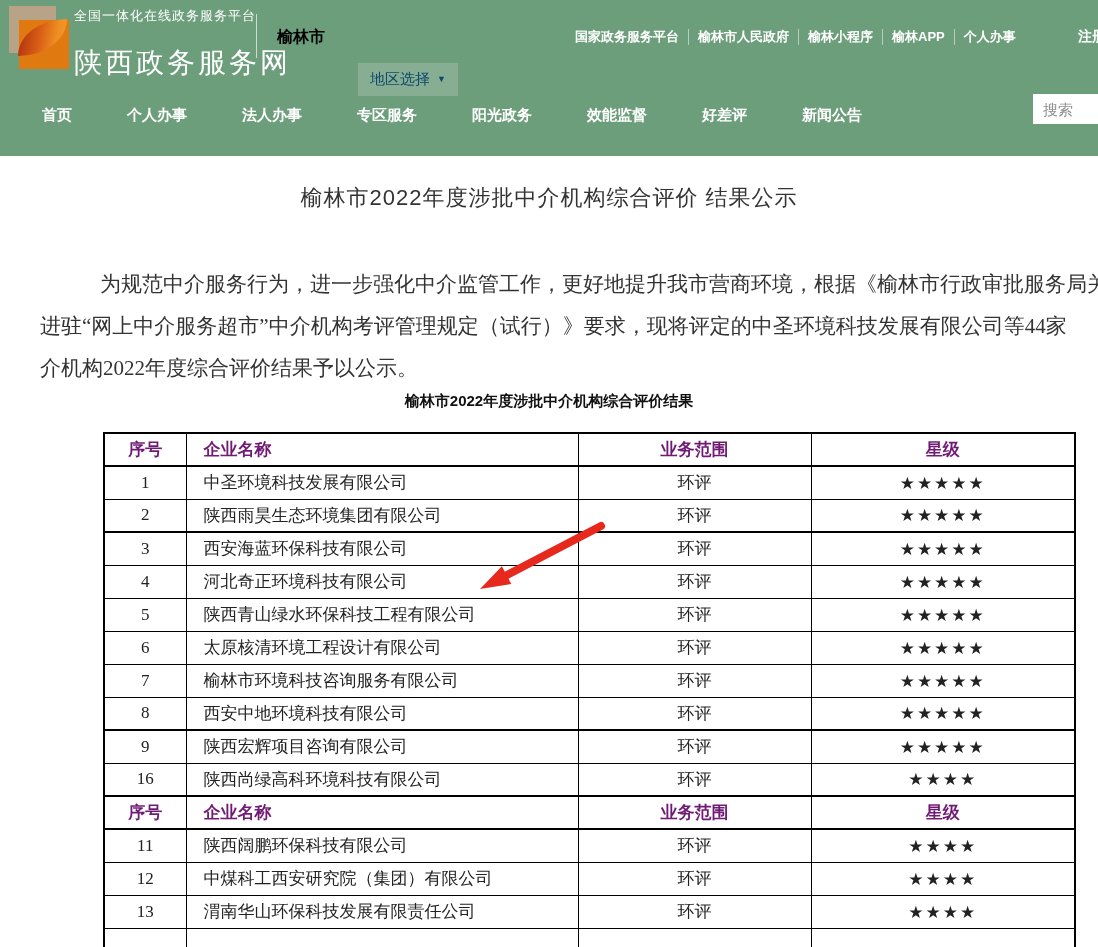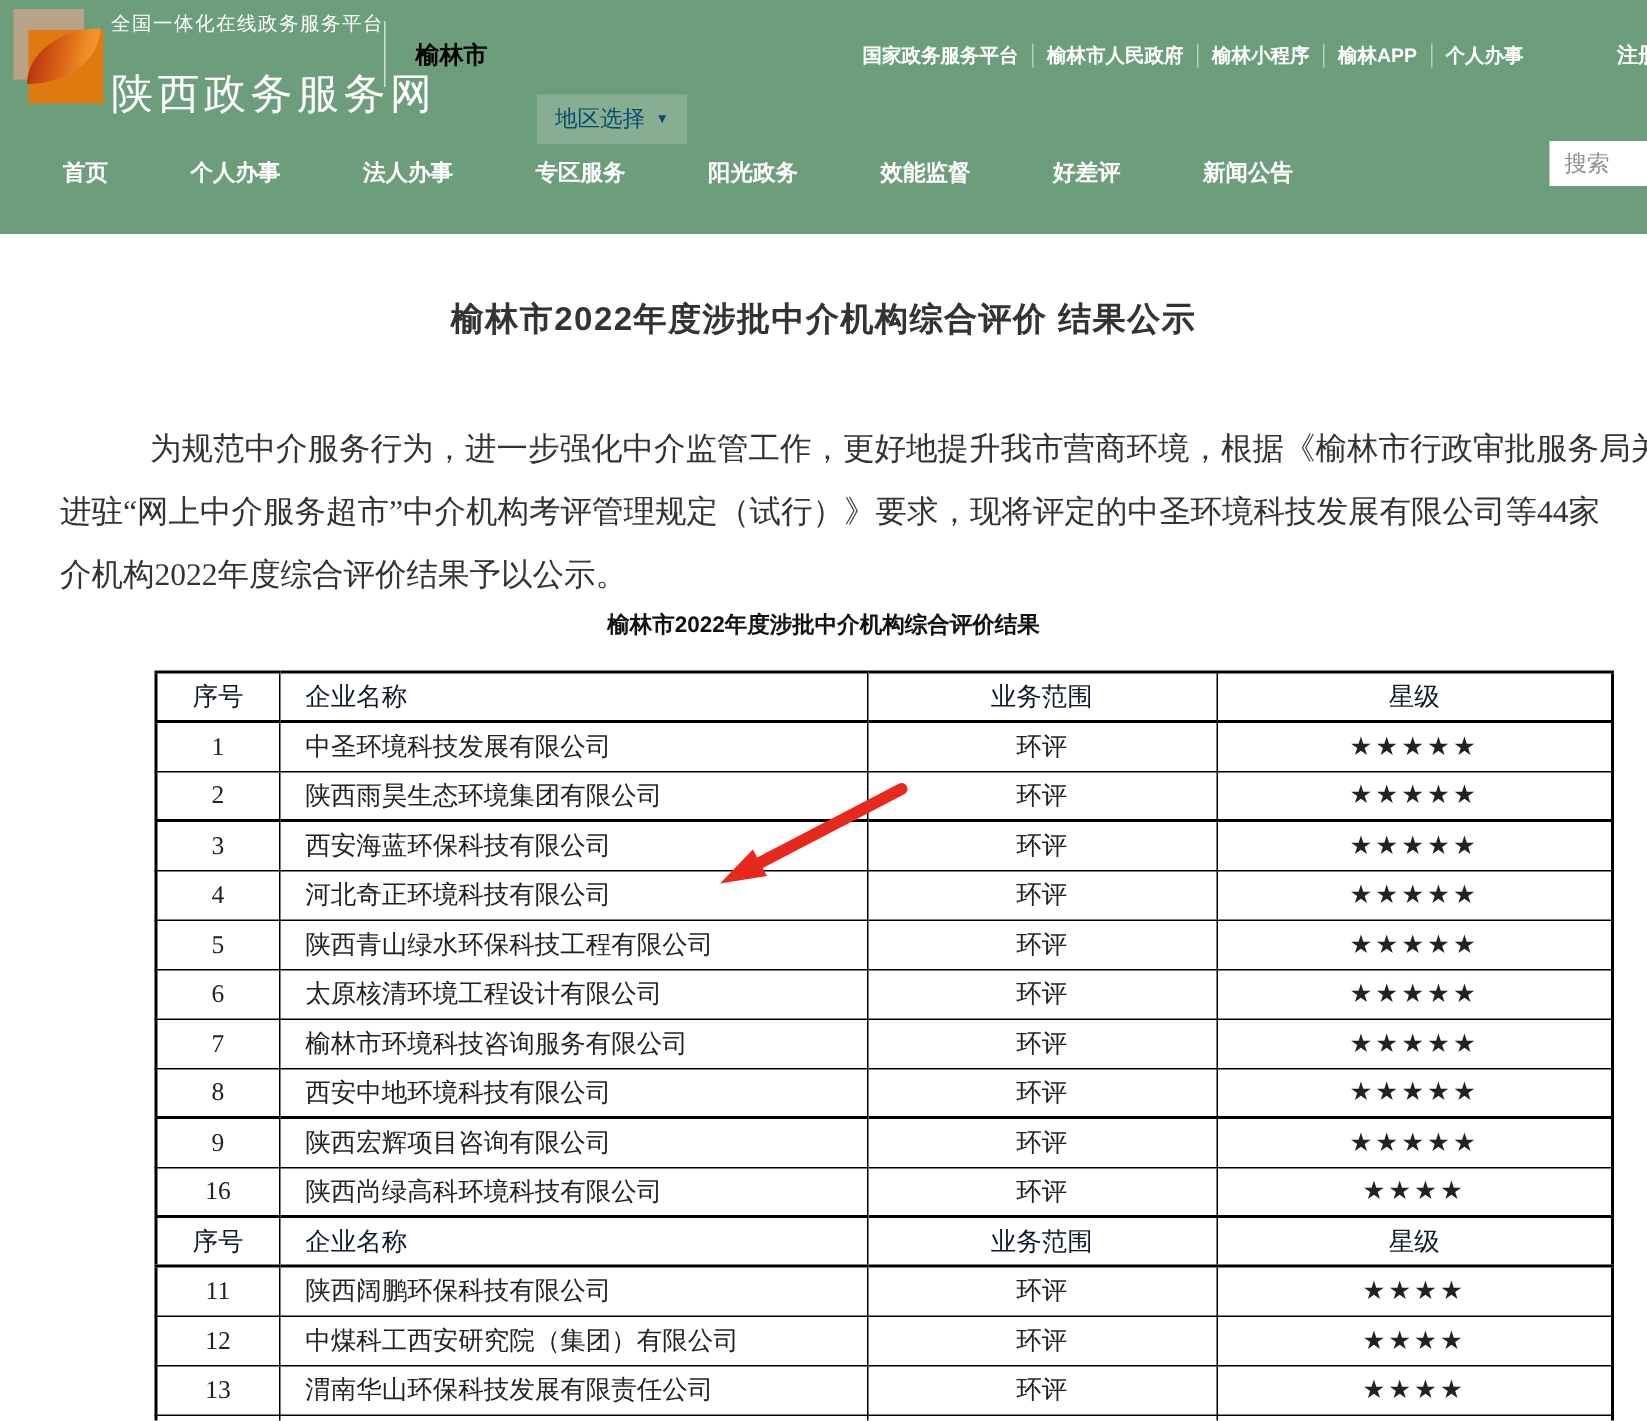--- a/index.html
+++ b/index.html
@@ -59,22 +59,22 @@
   .search-box{
     position:absolute;left:1033px;top:94px;width:110px;height:30px;
     background:#fff;border:none;outline:none;
     font-size:15px;color:#555;padding:0 10px;
     font-family:"Liberation Sans",sans-serif;
   }
   .search-box::placeholder{color:#8f8f8f;opacity:1;}
   
   .article{position:relative;width:100%;}
   .article-title{
-    margin-top:42px;text-align:center;
-    font-size:22px;font-weight:bold;color:var(--ink);
+    margin-top:27px;text-align:center;
+    font-size:22px;font-weight:normal;color:var(--ink);
     letter-spacing:1px;
   }
   .paragraph{
     margin-top:50px;padding-left:40px;
     font-family:"Liberation Serif", serif;
     font-size:21px;line-height:42px;color:var(--ink);
   }
   .paragraph .pline{white-space:nowrap;}
   .paragraph .pline.first{ text-indent:60px; }
   .table-caption{
@@ -89,21 +89,21 @@
     font-family:"Liberation Serif", serif;
     table-layout:fixed;
     width:944px;
   }
   table.eval td, table.eval th{
     border:1px solid #000;
     height:33px;
     font-size:17px;color:#222;font-weight:normal;
     overflow:hidden;white-space:nowrap;
   }
-  table.eval tr.hdr th{font-weight:normal;color:#0f172a;border-top-width:2px;border-bottom-width:2px;}
+  table.eval tr.hdr th{font-weight:bold;color:#701a75;border-top-width:2px;border-bottom-width:2px;}
   table.eval tr.thick-top td{border-top-width:2px;}
   .col-no{width:82px;text-align:center;}
   .col-name{width:392px;text-align:left;padding-left:17px;}
   .col-scope{width:233px;text-align:center;}
   .col-stars{width:264px;text-align:center;}
   td.col-stars{font-size:21px;letter-spacing:2px;color:#000;font-family:"DejaVu Sans",sans-serif;}
   th{text-align:center;}
   
   .arrow-svg{position:absolute;left:468px;top:516px;pointer-events:none;}
 </style>

